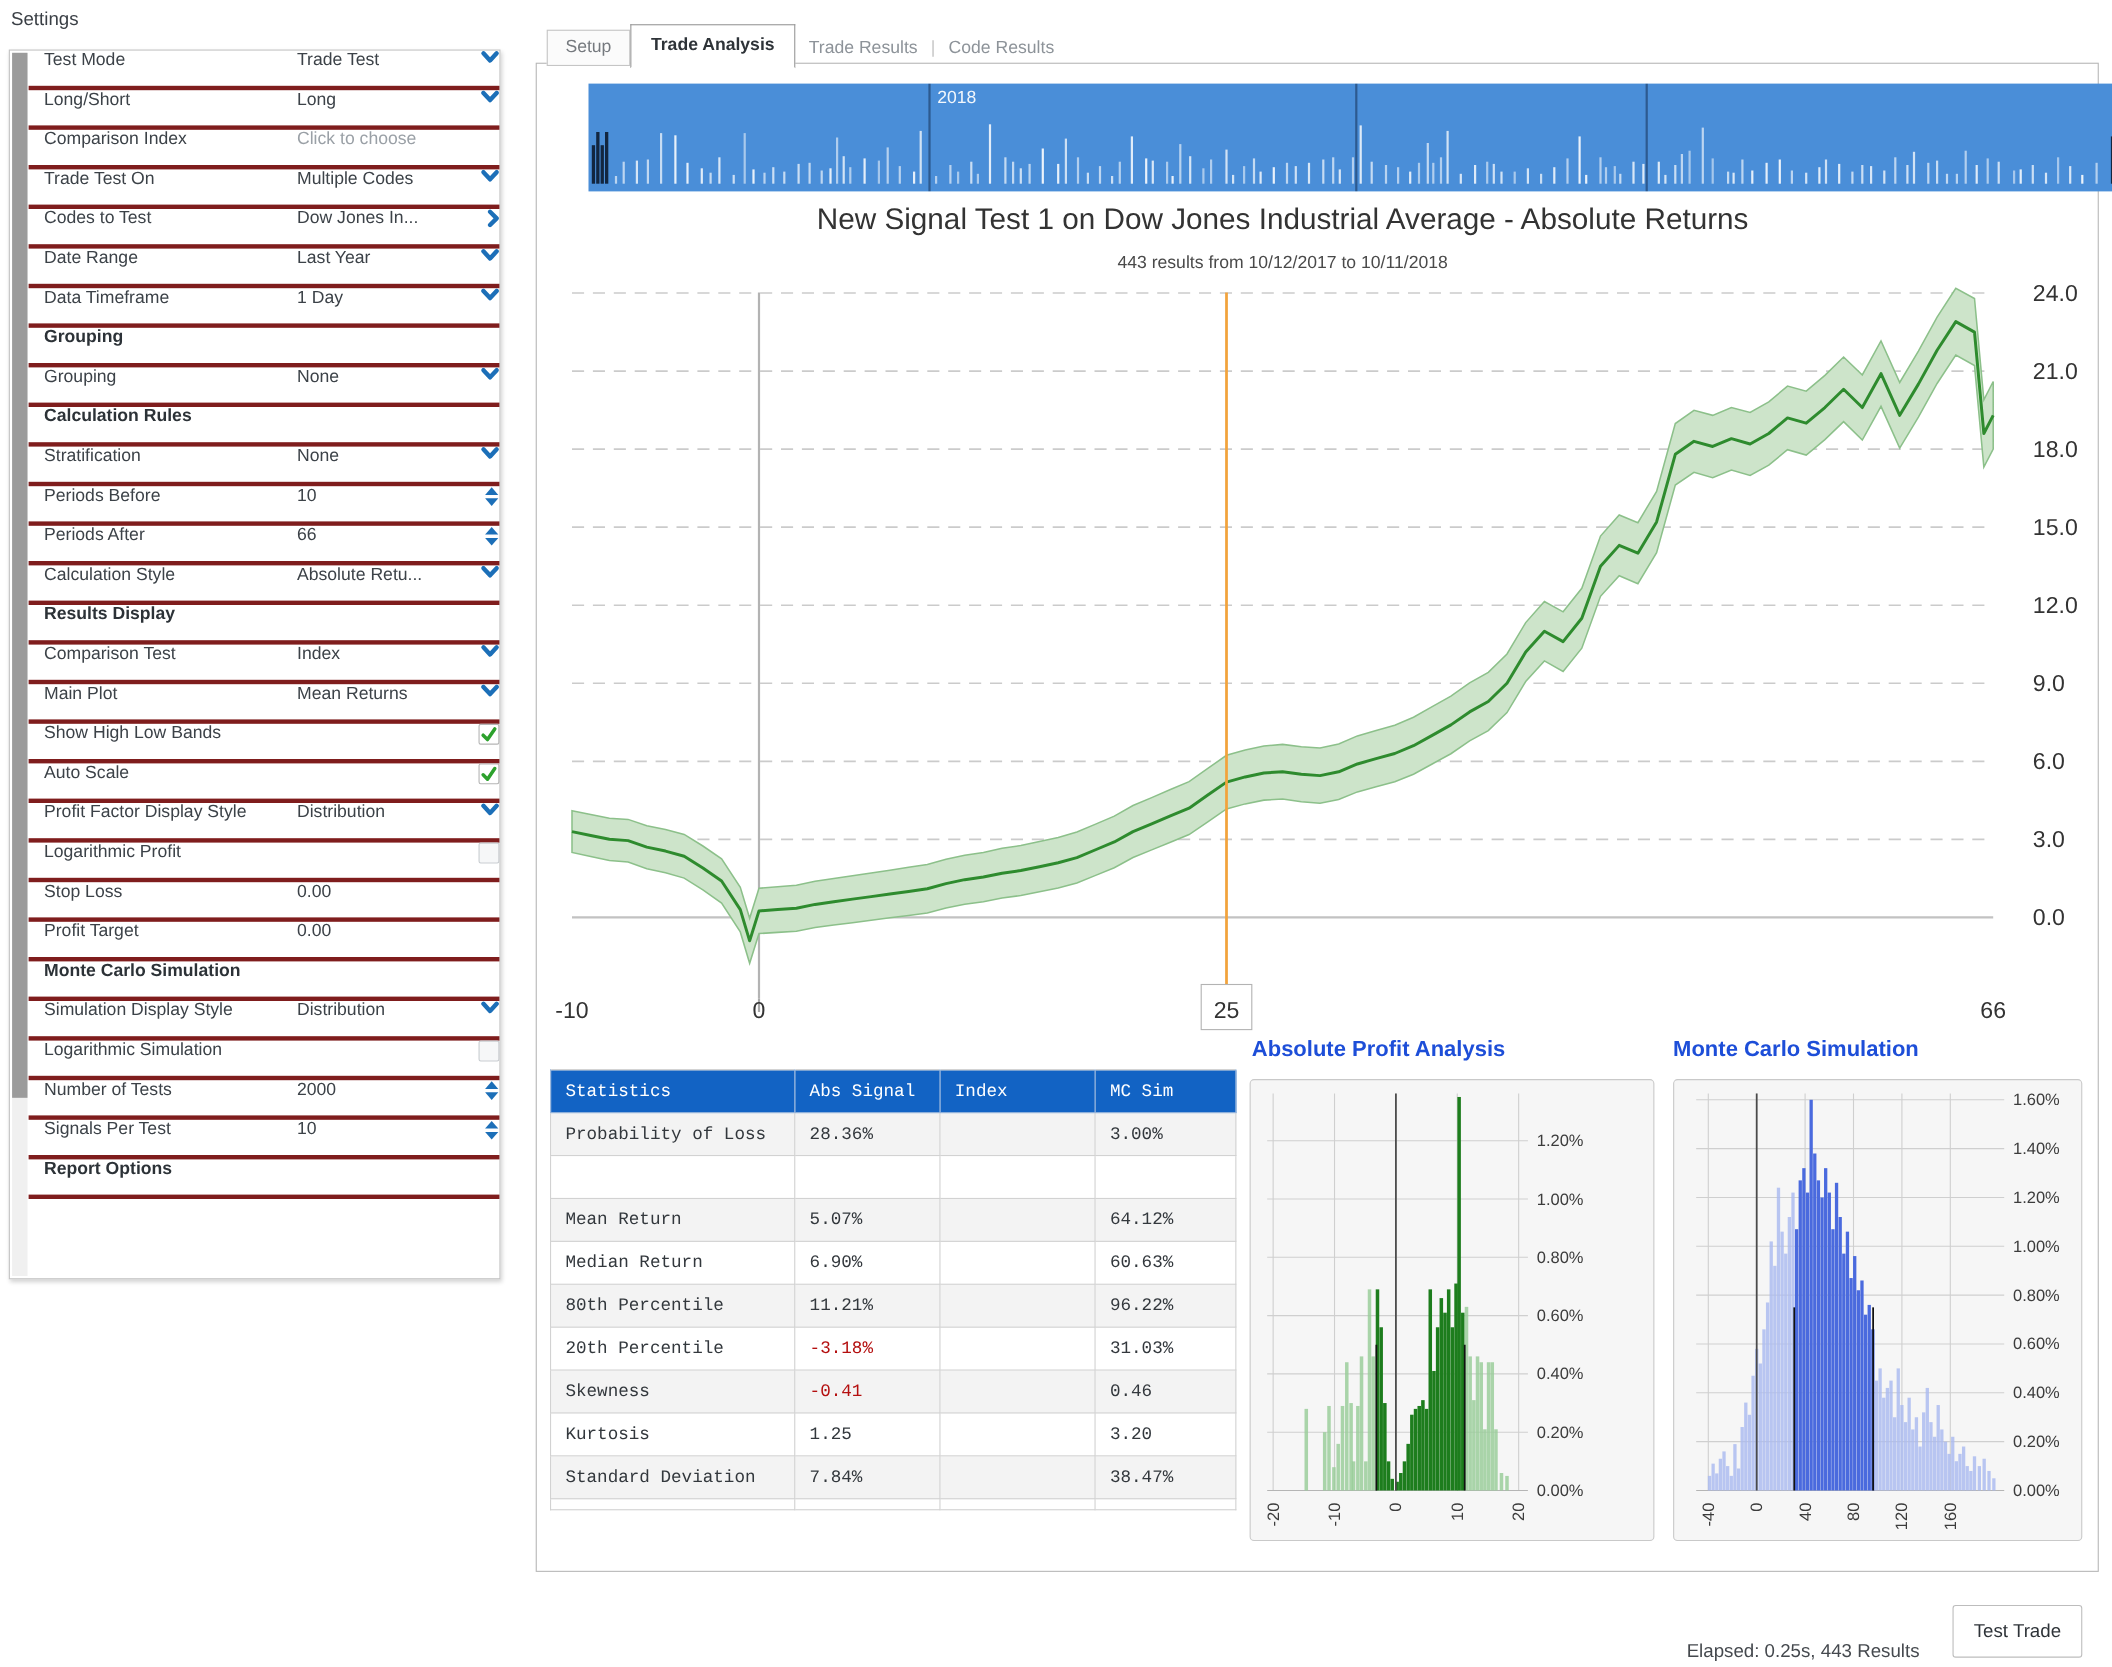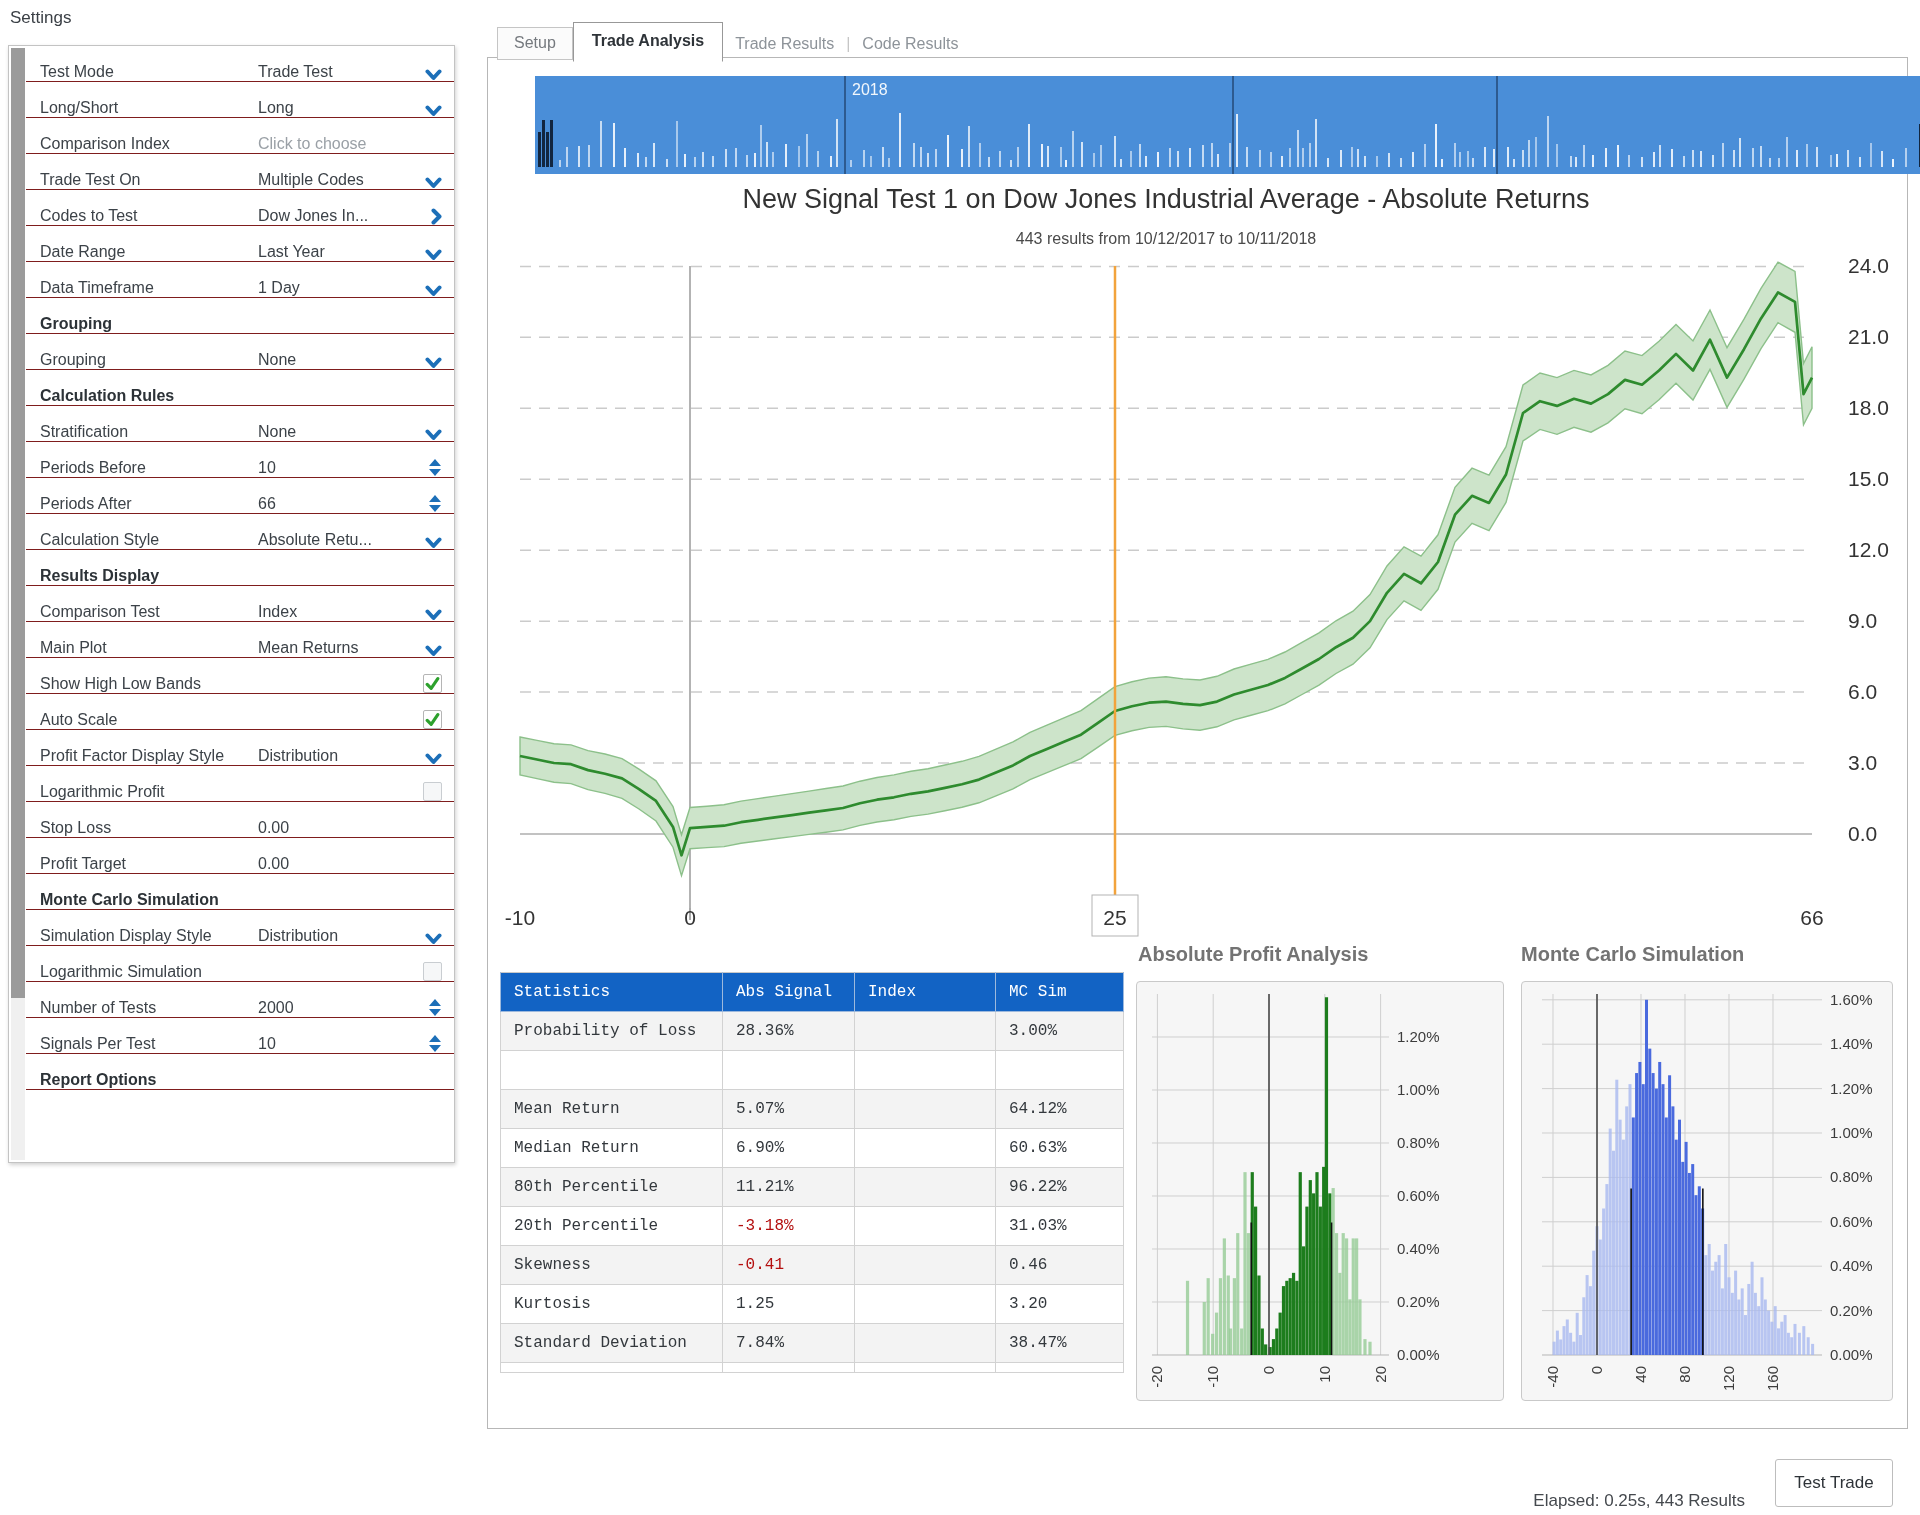--- a/index.html
+++ b/index.html
@@ -8,22 +8,22 @@
 
   .abs { position:absolute; }
 
   
   #settings-title { left:10px; top:8px; font-size:17px; color:#3a3f45; }
   #settings-panel { left:8px; top:45px; width:447px; height:1118px; background:#fff;
     border:1px solid #c3c3c3; box-shadow:1px 2px 4px rgba(0,0,0,.18); }
   #settings-scroll { position:absolute; left:2px; top:2px; bottom:2px; width:14px; background:#f0f0f0; }
   #settings-thumb { position:absolute; left:0; top:0; width:14px; height:950px; background:#9b9b9b; }
   #settings-rows { position:absolute; left:17px; right:0; top:0; }
-  .srow { height:36px; display:flex; align-items:flex-end; padding:0 12px 0 14px;
-    border-bottom:1px solid #7f1d1d; font-size:16px; }
+  .srow { height:36px; display:flex; align-items:flex-start; padding:0 0 0 14px;
+    border-bottom:4px solid #7f1d1d; font-size:16px; }
   .srow .lbl { flex:1; color:#3c4248; white-space:nowrap; }
   .srow.header .lbl { font-weight:bold; color:#2c3237; }
   .srow .val { width:160px; color:#3c4248; white-space:nowrap; overflow:hidden; }
   .srow .val.placeholder { color:#9aa0a6; }
   .srow .ctl { width:24px; display:flex; justify-content:flex-end; align-items:center; }
   .checkbox { width:19px; height:19px; background:#fff; border:1px solid #b5b5b5; border-radius:2px;
     display:flex; align-items:center; justify-content:center; }
   .checkbox.unchecked { background:#f6f7f8; border-color:#c9cdd1; }
 
   
@@ -50,21 +50,21 @@
     font-family:"Liberation Mono", monospace; font-size:16px; color:#33383d;
     border:1px solid #c9c9c9; table-layout:fixed; }
   #stats-table th { background:#1263c4; color:#fff; font-weight:normal; text-align:left;
     height:39px; padding:0 0 0 13px; border:1px solid #9db9dd; border-top:none; }
   #stats-table td { height:39px; padding:0 0 0 13px; border:1px solid #d2d2d2; background:#fff; }
   #stats-table tr.alt td { background:#f3f3f3; }
   #stats-table td.neg { color:#b40f0f; }
   #stats-table tr.footer td { height:10px; }
 
   
-  .hist-title { font-size:20px; font-weight:bold; color:#737373; white-space:nowrap; }
+  .hist-title { font-size:20px; font-weight:bold; color:#1d4ed8; white-space:nowrap; }
   #profit-title { left:650px; top:885px; }
   #mc-title { left:1033px; top:885px; }
   .hist-panel { top:923px; height:420px; background:#f6f6f6; border:1px solid #c9c9c9; border-radius:4px; }
   #profit-panel { left:648px; width:368px; }
   #mc-panel { left:1033px; width:372px; }
 
   
   #statusbar { top:1455px; right:27px; display:flex; align-items:center; gap:30px; }
   #elapsed { font-size:17px; color:#45494e;margin-top:36px; }
   #test-trade-btn { width:118px; height:48px; background:#fff; border:1px solid #bdbdbd; border-radius:3px;

